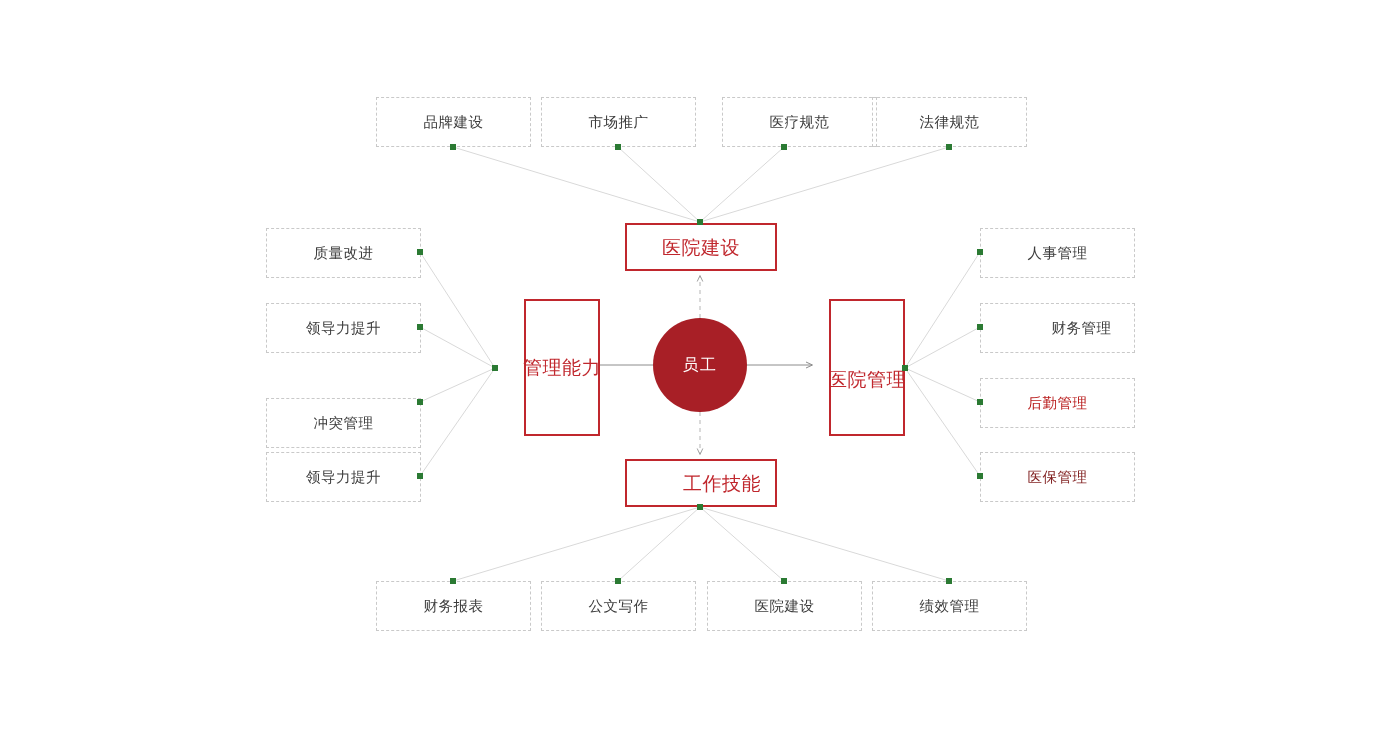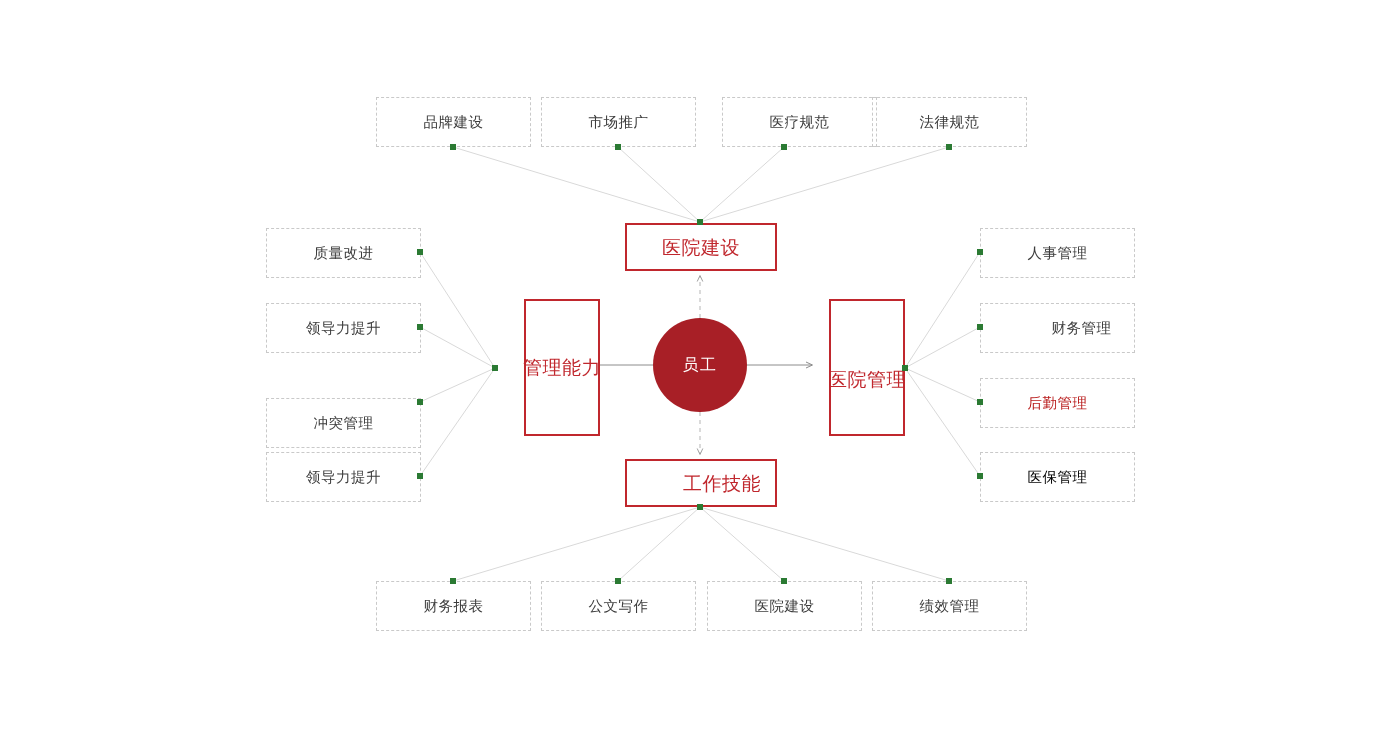--- a/index.html
+++ b/index.html
@@ -173,21 +173,21 @@
       <div class="node-dot" style="left: 980px; top: 252px; background: rgb(43, 122, 51);"></div>
       <div class="leaf-box" style="left: 980px; top: 303px; width: 155px; height: 50px; border-color: rgb(201, 201, 201);">
         <span class="leaf-label" style="color: rgb(60, 60, 60); padding-left: 48px;">财务管理</span>
       </div>
       <div class="node-dot" style="left: 980px; top: 327px; background: rgb(43, 122, 51);"></div>
       <div class="leaf-box" style="left: 980px; top: 378px; width: 155px; height: 50px; border-color: rgb(201, 201, 201);">
         <span class="leaf-label" style="color: #b91c1c;">后勤管理</span>
       </div>
       <div class="node-dot" style="left: 980px; top: 402px; background: rgb(43, 122, 51);"></div>
       <div class="leaf-box" style="left: 980px; top: 452px; width: 155px; height: 50px; border-color: rgb(201, 201, 201);">
-        <span class="leaf-label" style="color: #000000;">医保管理</span>
+        <span class="leaf-label" style="color: #7f1d1d;">医保管理</span>
       </div>
       <div class="node-dot" style="left: 980px; top: 476px; background: rgb(43, 122, 51);"></div>
       <div class="leaf-box" style="left: 376px; top: 581px; width: 155px; height: 50px; border-color: rgb(201, 201, 201);">
         <span class="leaf-label" style="color: rgb(60, 60, 60);">财务报表</span>
       </div>
       <div class="node-dot" style="left: 453px; top: 581px; background: rgb(43, 122, 51);"></div>
       <div class="leaf-box" style="left: 541px; top: 581px; width: 155px; height: 50px; border-color: rgb(201, 201, 201);">
         <span class="leaf-label" style="color: rgb(60, 60, 60);">公文写作</span>
       </div>
       <div class="node-dot" style="left: 618px; top: 581px; background: rgb(43, 122, 51);"></div>

